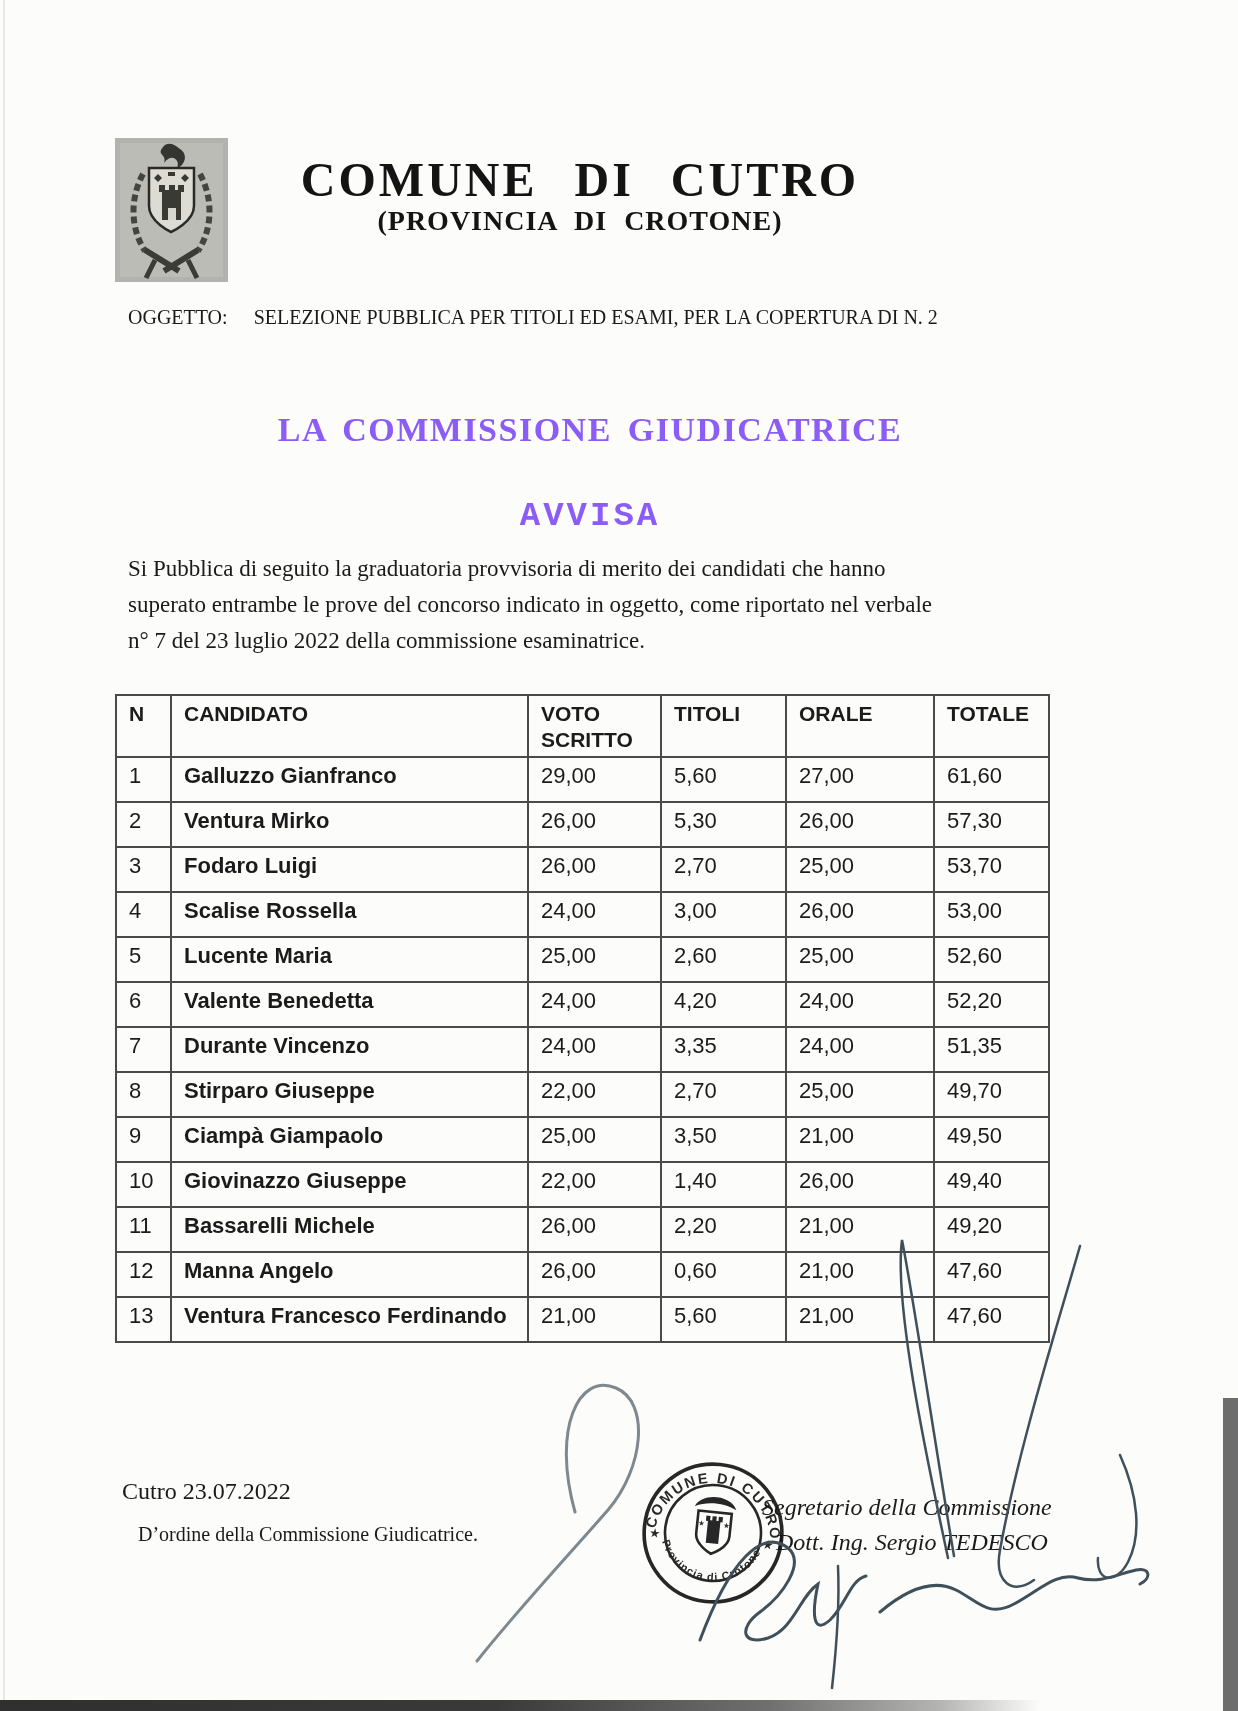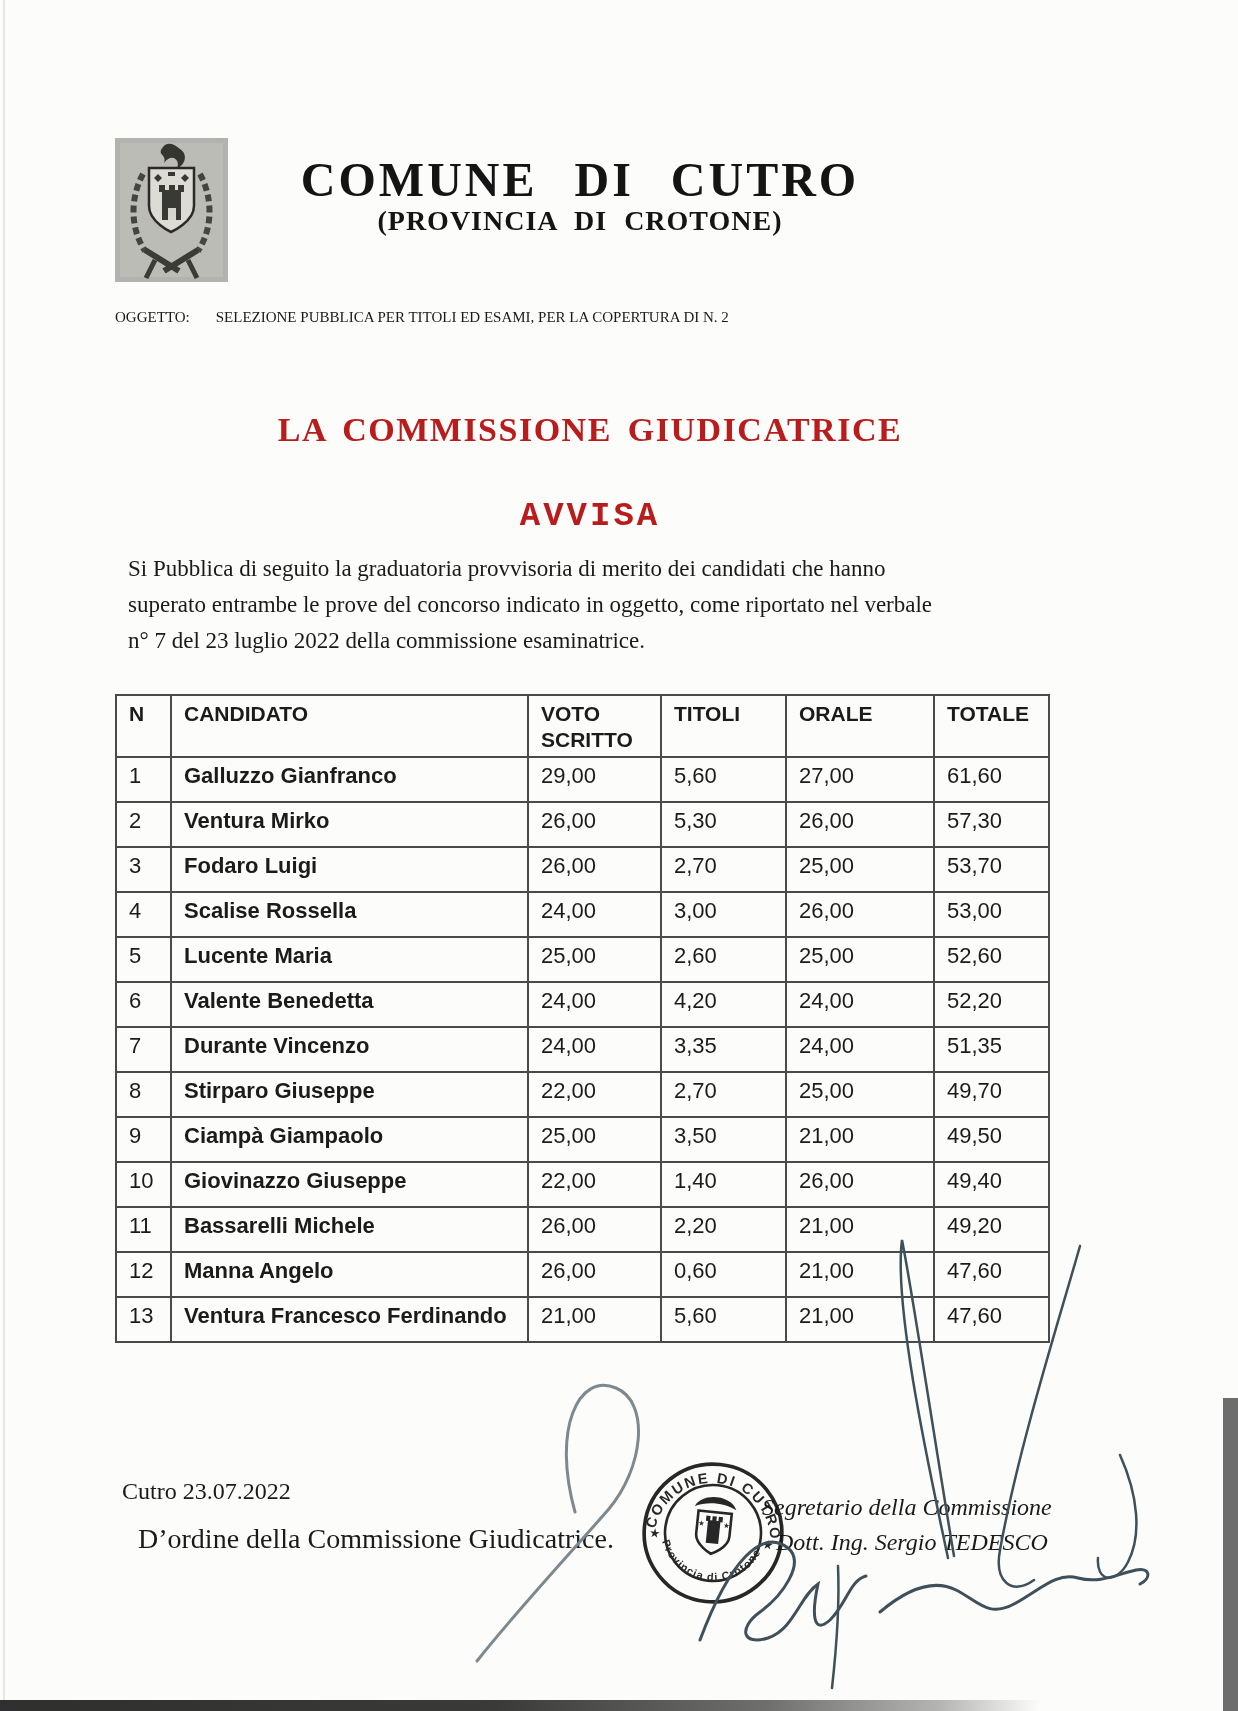--- a/index.html
+++ b/index.html
@@ -13,45 +13,45 @@
   .head-titles{position:absolute;left:230px;top:155px;width:700px;text-align:center;}
   .doc-title{
     font-size:48px;font-weight:bold;letter-spacing:3px;word-spacing:22px;
     color:#141414;line-height:1.05;
   }
   .doc-subtitle{
     font-size:28px;font-weight:bold;letter-spacing:1px;word-spacing:9px;
     color:#141414;margin-top:0;
   }
   
-  .subject{position:absolute;left:115px;top:299px;width:1060px;font-size:15px;line-height:36px;}
+  .subject{position:absolute;left:128px;top:299px;width:1060px;font-size:20px;line-height:36px;}
   .subject .lbl{margin-right:26px;}
   
-  .h-center{position:absolute;left:0;width:1180px;text-align:center;font-weight:bold;color:#b91c1c;}
+  .h-center{position:absolute;left:0;width:1180px;text-align:center;font-weight:bold;color:#8b5cf6;}
   .h-commission{top:411px;font-size:34px;letter-spacing:1.5px;word-spacing:6px;}
   .h-avvisa{top:497px;font-size:34px;letter-spacing:3px;font-family:Liberation Mono, monospace;}
   
   .notice{position:absolute;left:128px;top:551px;width:1000px;font-size:23px;line-height:36px;}
   
   table.grades{
     position:absolute;left:115px;top:694px;border-collapse:collapse;
     font-family:"Liberation Sans", sans-serif;color:#1b1b1b;table-layout:fixed;
   }
   table.grades col.c0{width:55px;}  table.grades col.c1{width:357px;}
   table.grades col.c2{width:133px;} table.grades col.c3{width:125px;}
   table.grades col.c4{width:148px;} table.grades col.c5{width:115px;}
   table.grades th,table.grades td{
     border:2px solid #4a4a4a;vertical-align:top;text-align:left;
     padding:5px 6px 0 12px;overflow:hidden;
   }
   table.grades th{height:55px;font-size:21px;font-weight:bold;line-height:1.25;}
   table.grades td{height:38px;font-size:22px;}
   td.name{font-weight:bold;}
   
-  .order-line{position:absolute;left:138px;top:1523px;font-size:28px;}
+  .order-line{position:absolute;left:138px;top:1523px;font-size:20px;}
   .place-date{position:absolute;left:122px;top:1478px;font-size:24px;}
   .secretary-title{position:absolute;left:762px;top:1494px;font-size:24px;font-style:italic;}
   .secretary-name{position:absolute;left:776px;top:1529px;font-size:24px;font-style:italic;}
   
   .stamp{position:absolute;left:640px;top:1460px;width:146px;height:146px;
          transform:rotate(6deg);opacity:.92;}
   .signature{position:absolute;left:420px;top:1215px;width:740px;height:492px;pointer-events:none;}
   
   .edge-left{position:absolute;left:3px;top:0;width:2px;height:100%;background:#dededa;opacity:.7;}
   .edge-bottom{position:absolute;left:0;bottom:0;width:100%;height:11px;

